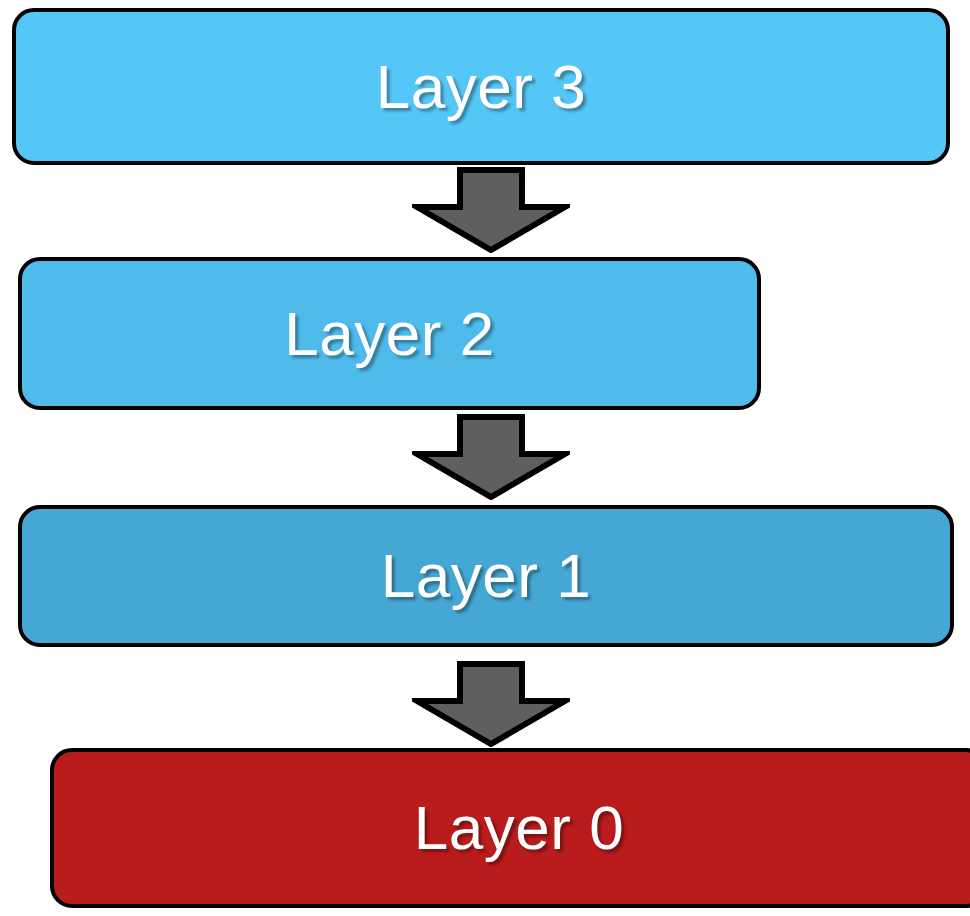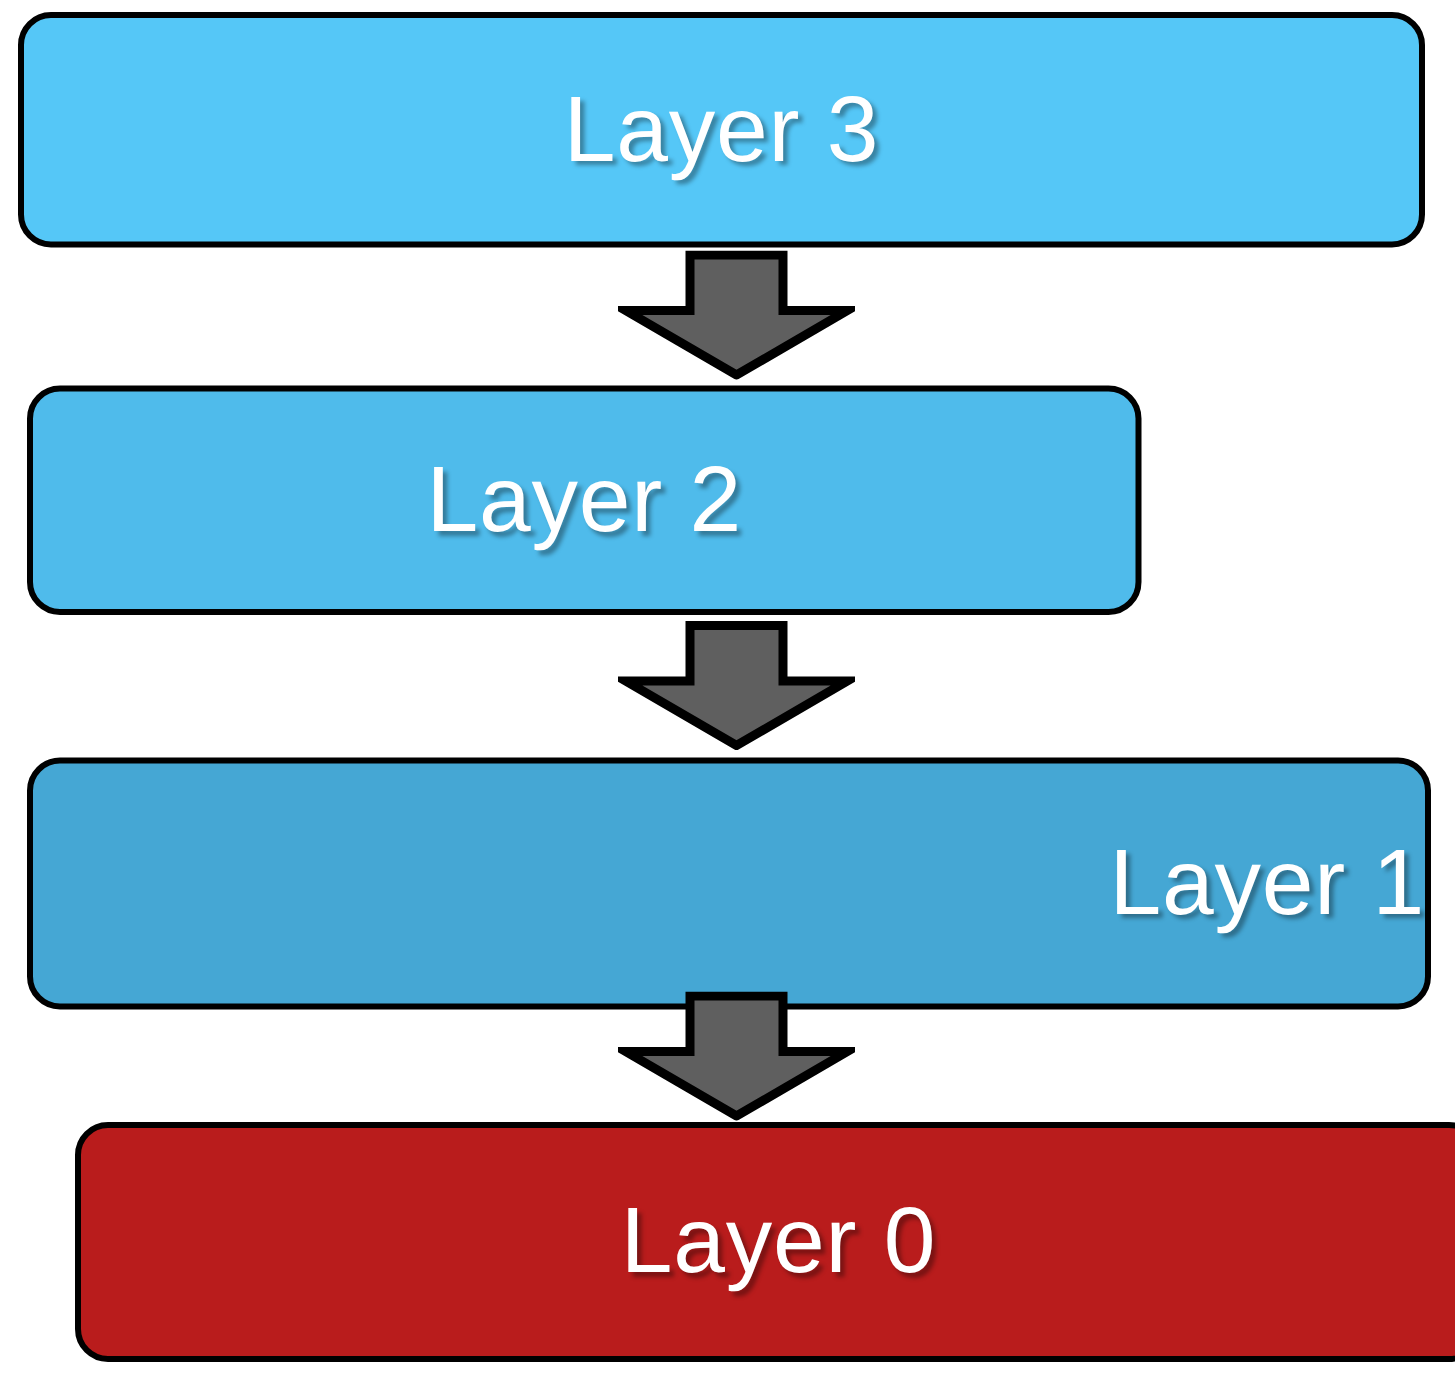--- a/index.html
+++ b/index.html
@@ -39,21 +39,21 @@
     letter-spacing: 0.5px;
     line-height: 1;
     text-shadow: 3px 3px 3px rgba(0, 0, 0, 0.35);
     white-space: nowrap;
     user-select: none;
   }
 
   
   #box-layer-3 { left: 12px;  top: 8px;   width: 938px; height: 157px; }
   #box-layer-2 { left: 18px;  top: 257px; width: 743px; height: 153px; }
-  #box-layer-1 { left: 18px;  top: 505px; width: 936px; height: 168px; justify-content: flex-end; }
+  #box-layer-1 { left: 18px;  top: 505px; width: 936px; height: 142px; }
   #box-layer-0 { left: 14px;  top: 748px; width: 938px; height: 160px; }
 
   .arrow {
     position: absolute;
     width: 158px;
     height: 86px;
   }
   #arrow-3-to-2 { left: 412px; top: 167px; }
   #arrow-2-to-1 { left: 412px; top: 414px; }
   #arrow-1-to-0 { left: 412px; top: 661px; }

